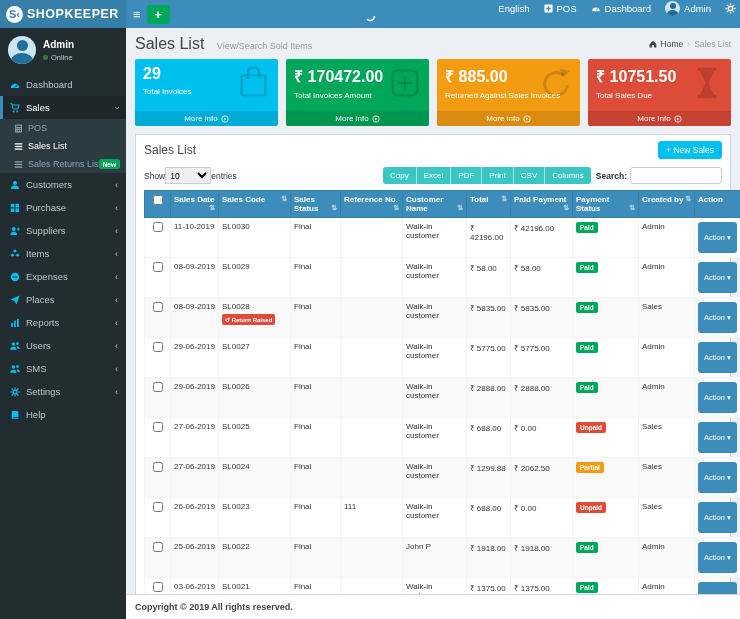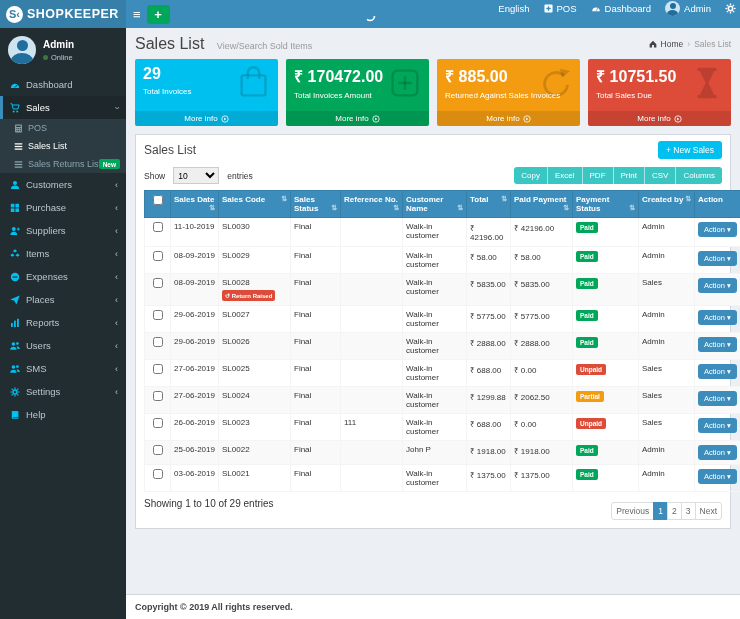--- a/index.html
+++ b/index.html
@@ -67,21 +67,21 @@
   .card-icon { position:absolute; right:4px; top:4px; z-index:0; }
   .card-footer { position:relative; z-index:1; background:rgba(0,0,0,0.1); text-align:center; font-size:8px;
                  padding:3px 0; cursor:pointer; display:flex; align-items:center; justify-content:center; gap:3px; }
   
   .box { background:#fff; border:1px solid #d2d6de; margin:8px 9px; }
   .box-header { display:flex; justify-content:space-between; align-items:center; padding:6px 8px; }
   .box-title { font-size:12px; color:#444; }
   .btn-new-sales { background:#00c0ef; color:#fff; border:none; border-radius:3px; font-size:8.5px;
                    padding:4px 8px; cursor:pointer; font-family:inherit; }
   .controls { display:flex; justify-content:space-between; align-items:center; padding:2px 8px 6px; }
-  .show-group { display:flex; align-items:center; gap:8px; font-size:8.5px; color:#333; }
+  .show-group { display:flex; align-items:center; gap:0; font-size:8.5px; color:#333; }
   .show-group select { width:46px; height:17px; font-size:8.5px; border:1px solid #ccc; font-family:inherit; }
   .right-controls { display:flex; align-items:center; gap:5px; }
   .dt-buttons { display:flex; }
   .dt-btn { background:#3ac6c3; color:#fff; font-size:8px; padding:4px 7px; cursor:pointer;
             border-right:1px solid rgba(255,255,255,0.55); }
   .dt-btn:first-child { border-radius:3px 0 0 3px; }
   .dt-btn:last-child { border-right:none; border-radius:0 3px 3px 0; }
   .search-group { display:flex; align-items:center; gap:3px; font-size:8.5px; font-weight:bold; }
   .search-group input { width:92px; height:17px; border:1px solid #ccc; border-radius:3px; font-family:inherit; font-size:8.5px; padding:0 4px; }
   
@@ -97,21 +97,21 @@
   .col-paid { width:62px; } .col-pstat { width:66px; } .col-created { width:56px; } .col-action { width:50px; }
   td.col-date { white-space:nowrap; }
   input[type="checkbox"] { width:10px; height:10px; cursor:pointer; }
   .badge { display:inline-block; color:#fff; font-size:6.5px; font-weight:bold; padding:2px 4px; border-radius:2px; }
   .badge[data-status="paid"] { background:#00a65a; }
   .badge[data-status="unpaid"] { background:#dd4b39; }
   .badge[data-status="partial"] { background:#f39c12; }
   .return-badge { display:inline-block; background:#dd4b39; color:#fff; font-size:6px; font-weight:bold;
                   padding:2px 3px; border-radius:2px; margin-top:3px; white-space:nowrap; }
   .action-btn { background:#3c8dbc; color:#fff; border:none; border-radius:3px; font-size:7.5px;
-                padding:3px 6px; cursor:pointer; font-family:inherit; white-space:nowrap; }
+                padding:11px 6px; cursor:pointer; font-family:inherit; white-space:nowrap; }
   
   .table-footer { display:flex; justify-content:space-between; align-items:flex-start; padding:6px 8px 8px; }
   .dt-info { font-size:10px; color:#333; }
   .pagination { display:flex; margin-top:4px; }
   .page-btn { border:1px solid #ddd; background:#fff; color:#666; font-size:8.5px; padding:3px 4px;
               cursor:pointer; margin-left:-1px; }
   .page-btn:first-child { border-radius:3px 0 0 3px; }
   .page-btn:last-child { border-radius:0 3px 3px 0; }
   .page-btn.active { background:#3c8dbc; border-color:#3c8dbc; color:#fff; }
   
@@ -463,20 +463,24 @@
       </div>
       <div class="right-controls">
         <div class="dt-buttons">
           <span class="dt-btn">Copy</span>
           <span class="dt-btn">Excel</span>
           <span class="dt-btn">PDF</span>
           <span class="dt-btn">Print</span>
           <span class="dt-btn">CSV</span>
           <span class="dt-btn">Columns</span>
         </div>
+        <div class="search-group">
+          <span>Search:</span>
+          <input type="text" style="">
+        </div>
       </div>
     </div>
 
     <table>
       <thead>
         <tr>
           <th class="col-cb"><input type="checkbox" style=""></th>
           <th class="col-date"><span>Sales Date</span><span class="sort">⇅</span></th>
           <th class="col-code"><span>Sales Code</span><span class="sort">⇅</span></th>
           <th class="col-status"><span>Sales Status</span><span class="sort">⇅</span></th>

